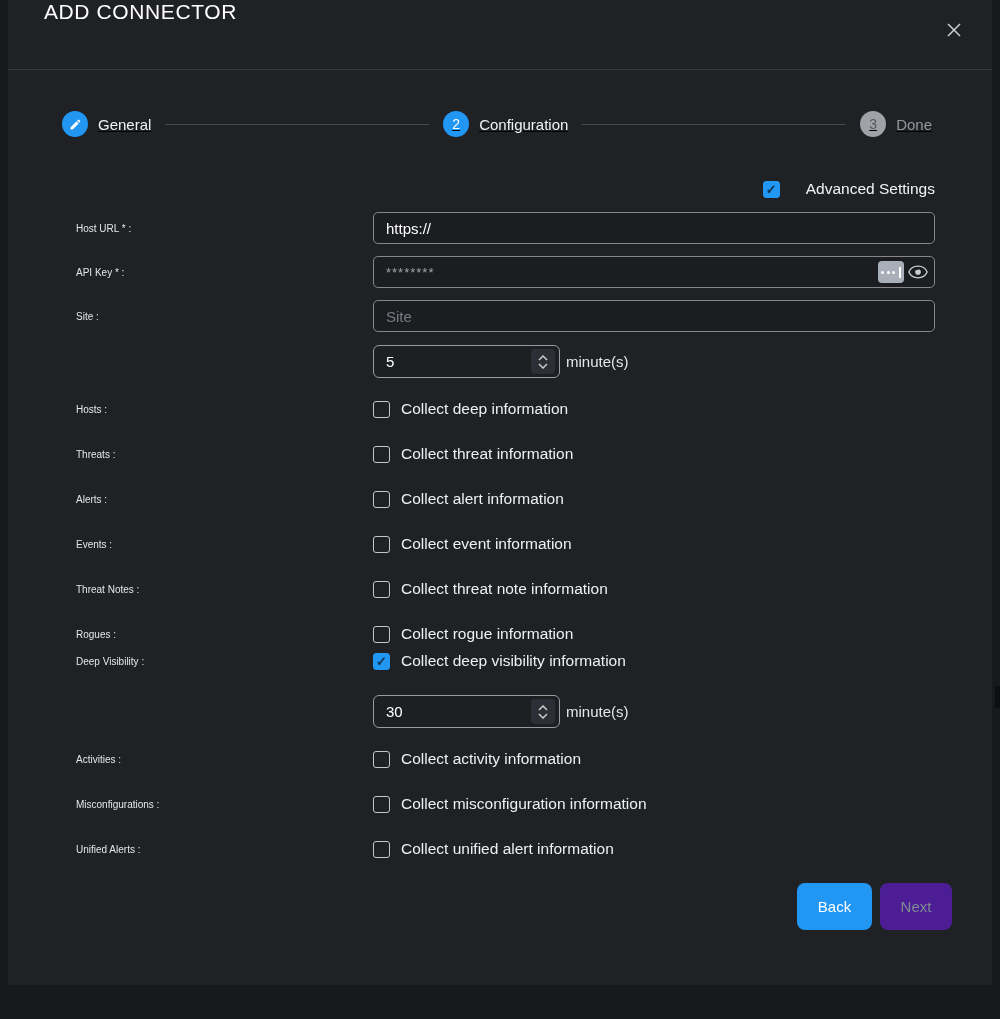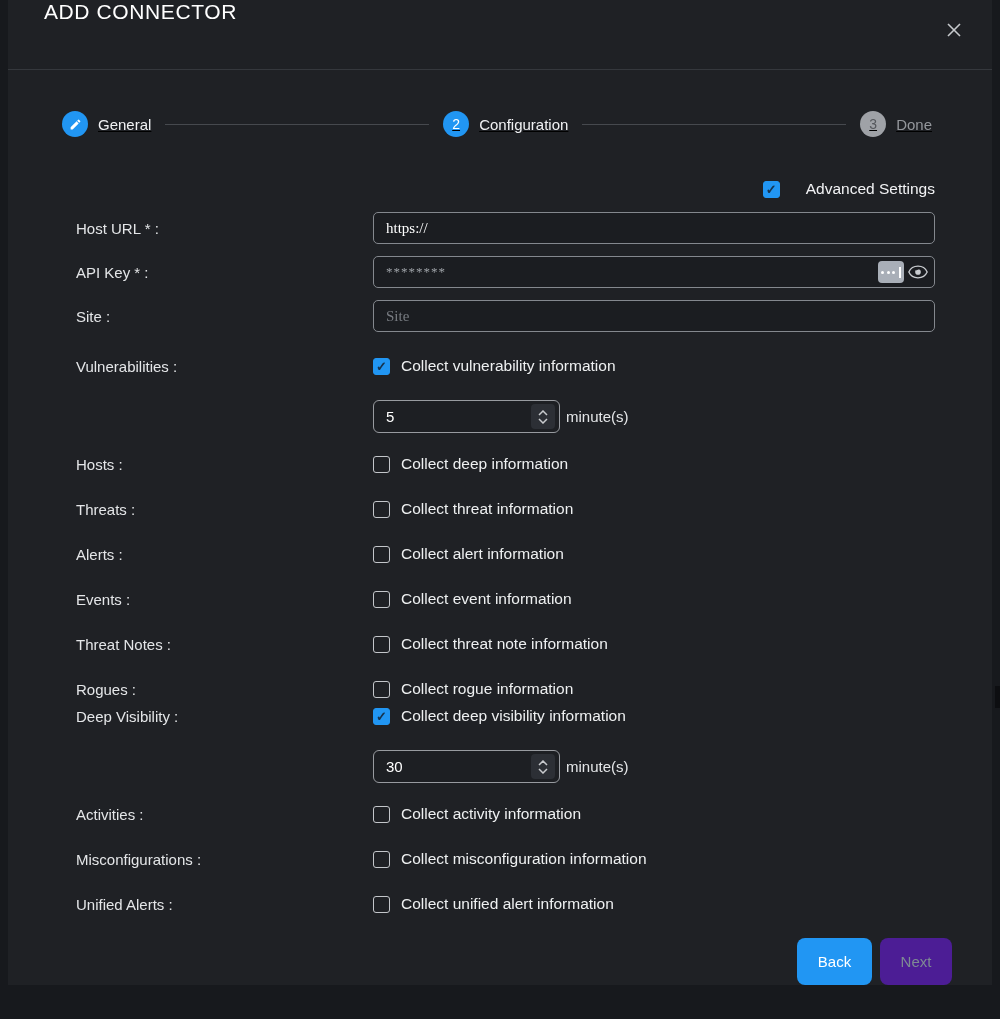--- a/index.html
+++ b/index.html
@@ -47,26 +47,26 @@
   .cb.checked::after { content:"✓"; color:#16334d; font-size:13px; font-weight:bold; line-height:1; }
   
   .advanced-row {
     display:flex; justify-content:flex-end; align-items:center; gap:26px;
     margin:41px 57px 0 0; height:22px;
   }
   .advanced-label { font-size:15.5px; color:#f2f3f5; }
   
   .form { margin-top:12px; }
   .frow { display:flex; align-items:center; padding-left:68px; }
-  .flabel { width:297px; flex:none; font-size:15px; color:#e4e6e8; }
+  .flabel { width:297px; flex:none; font-size:10px; color:#e4e6e8; }
   .input-row { margin-bottom:12px; }
   .text-input {
     width:562px; height:32px; background:#1b1d21; border:1px solid #84888e;
     border-radius:5px; color:#ffffff; font-size:15px; padding:0 12px;
-    font-family:Liberation Serif, serif; outline:none;
+    font-family:Liberation Sans, sans-serif; outline:none;
   }
   .text-input::placeholder { color:#787c82; }
   .input-wrap { position:relative; width:562px; }
   .masked { color:#9fa3a8; letter-spacing:1px; font-size:13px; padding-right:64px; }
   .dots-btn {
     position:absolute; right:31px; top:5px; width:26px; height:22px;
     background:#a9afb8; border-radius:4px; cursor:pointer;
     display:flex; align-items:center; justify-content:center; gap:2.5px;
   }
   .dot { width:3px; height:3px; border-radius:50%; background:#ffffff; }
@@ -173,25 +173,20 @@
           </svg>
         </span>
       </div>
     </div>
 
     <div class="frow input-row">
       <span class="flabel">Site  :</span>
       <input class="text-input" type="text" placeholder="Site" style="">
     </div>
 
-    <div class="frow cbrow" style="margin-top:23px;">
-      <span class="flabel">Vulnerabilities  :</span>
-      <span class="cb checked"></span>
-      <span class="cblabel">Collect vulnerability information</span>
-    </div>
     <div class="frow numrow">
       <span class="flabel"></span>
       <div class="numbox">
         <input class="num-input" type="text" value="5" style="">
         <span class="spin">
           <svg width="10" height="6" viewBox="0 0 10 6">
               <polyline points="1,5 5,1 9,5" fill="none" stroke="#c8cacd" stroke-width="1.5"></polyline>
             </svg>
           <svg width="10" height="6" viewBox="0 0 10 6">
               <polyline points="1,1 5,5 9,1" fill="none" stroke="#c8cacd" stroke-width="1.5"></polyline>

